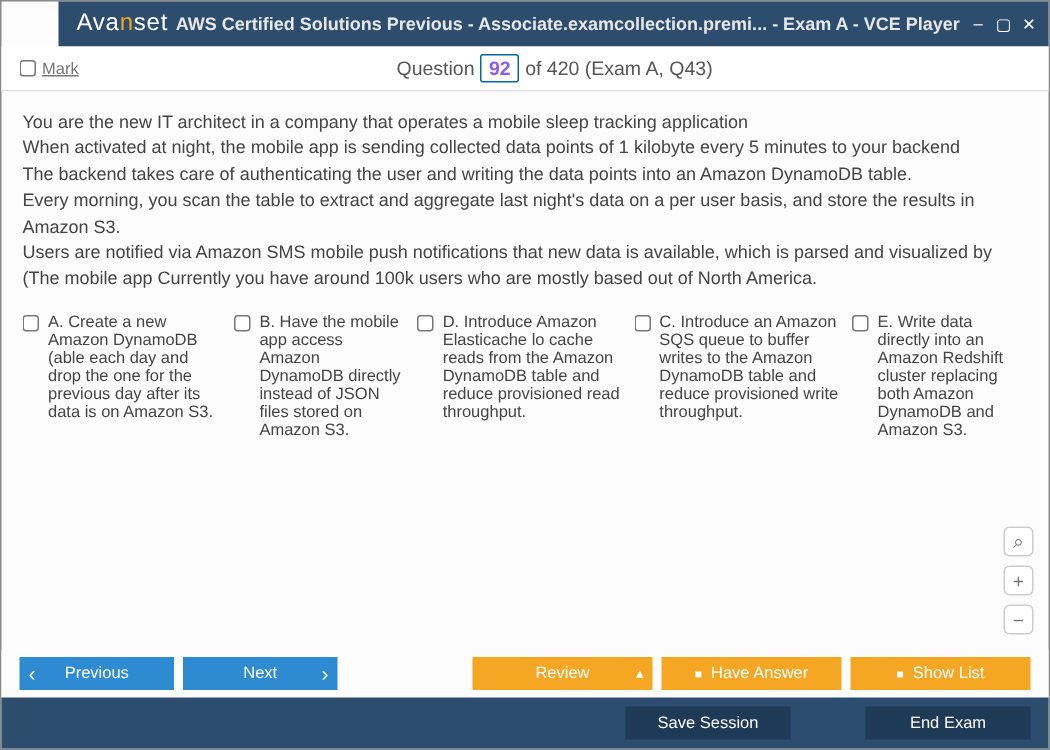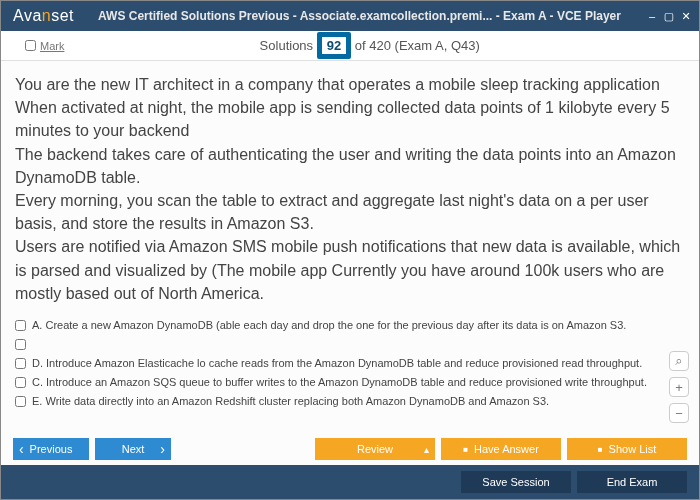--- a/index.html
+++ b/index.html
@@ -1,43 +1,43 @@
 <!DOCTYPE html>
 <html><head>
 <meta charset="utf-8">
 <style>
   * { box-sizing: border-box; margin: 0; padding: 0; }
   body { font-family: Arial, sans-serif; font-size: 11px; background: #d0d0d0; width: 700px; height: 500px; overflow: hidden; }
   .window { width: 700px; height: 500px; background: #fcfcfc; border: 1px solid #888; display: flex; flex-direction: column; }
-  .titlebar { background: #2c4d6e; color: #fff; height: 30px; display: flex; align-items: center; padding: 0 6px 0 12px; }
+  .titlebar { background: #2c4d6e; color: #fff; height: 30px; display: flex; align-items: center; padding: 0 6px 0 12px; margin-left: 38px; }
   .logo { font-size: 16px; font-weight: 300; color: #fff; letter-spacing: 0.5px; }
   .logo .n { color: #f5a623; }
   .title { flex: 1; text-align: center; font-size: 12px; font-weight: bold; color: #e8e8e8; }
   .winbtns { display: flex; gap: 3px; }
   .winbtn { width: 14px; height: 14px; display:flex; align-items:center; justify-content:center; color:#fff; font-size:11px; cursor:pointer; }
-  .subhead { background: #fff; border-bottom: 1px solid #e0e0e0; height: 30px; display:flex; align-items:center; padding: 0 24px; }
+  .subhead { background: #fff; border-bottom: 1px solid #e0e0e0; height: 30px; display:flex; align-items:center; padding: 0 12px; }
   .mark-wrap { display:flex; align-items:center; gap:4px; color:#777; font-size:11px; text-decoration: underline; }
   .mark-wrap input { width:11px; height:11px; }
   .qhead { flex:1; text-align:center; font-size:13px; color:#555; }
-  .qnum { display:inline-block; border:5px solid #0369a1; color:#0c4a6e; padding:1px 5px; border-radius:2px; font-weight:bold; }
+  .qnum { display:inline-block; border:1px solid #0369a1; color:#8b5cf6; padding:1px 5px; border-radius:2px; font-weight:bold; }
   .content { flex:1; padding: 12px 14px; overflow:auto; position:relative; }
-  .qtext { color:#444; font-size:16px; line-height:1.45; margin-bottom:14px; }
+  .qtext { color:#444; font-size:12px; line-height:1.45; margin-bottom:14px; }
   .qtext div { margin-bottom:0; }
-  .options { display:flex; flex-direction:column; gap:7px; }
+  .options { display:flex; flex-direction:row; gap:7px; }
   .opt { display:flex; align-items:flex-start; gap:6px; color:#444; font-size:11px; }
   .opt input { width:11px; height:11px; margin-top:1px; }
   .tools { position:absolute; right:10px; bottom:10px; display:flex; flex-direction:column; gap:6px; }
   .toolbtn { width:20px; height:20px; border:1px solid #ccc; border-radius:4px; display:flex; align-items:center; justify-content:center; background:#fff; color:#777; font-size:13px; cursor:pointer; }
   .footer { display:flex; flex-direction:column; }
   .btnrow { display:flex; align-items:center; padding:5px 12px; gap:6px; background:#fcfcfc; }
   .btnrow.lower { background:#2c4d6e; justify-content:flex-end; padding:6px 12px; }
   .btn { height:22px; display:flex; align-items:center; justify-content:center; color:#fff; font-size:11px; cursor:pointer; position:relative; }
-  .btn-blue { background:#2e8bd1; width:76px; }
+  .btn-blue { background:#2e8bd1; width:103px; }
   .btn-orange { background:#f5a623; width:120px; }
-  .btn-dark { background:#1f3a57; width:110px; }
+  .btn-dark { background:#1f3a57; width:110px;margin-left:44px; }
   .arrow-left::before { content:"‹"; position:absolute; left:6px; font-size:14px; }
   .arrow-right::after { content:"›"; position:absolute; right:6px; font-size:14px; }
   .arrow-up::after { content:"▴"; position:absolute; right:6px; font-size:10px; }
   .sq::before { content:"■"; margin-right:6px; font-size:8px; }
   .spacer { flex:1; }
 </style>
 </head>
 <body>
 
 <div class="window">
@@ -53,41 +53,42 @@
       <div class="winbtn">✕</div>
     </div>
   </div>
 
   <div class="subhead">
     <label class="mark-wrap">
       <input type="checkbox" style="">
       <span>Mark</span>
     </label>
     <div class="qhead">
-      <span>Solutions</span>
+      <span>Question</span>
       <span class="qnum">92</span>
       <span>of 420 (Exam A, Q43)</span>
     </div>
   </div>
 
   <div class="content">
     <div class="qtext">
       <div>You are the new IT architect in a company that operates a mobile sleep tracking application</div>
       <div>When activated at night, the mobile app is sending collected data points of 1 kilobyte every 5 minutes to your backend</div>
       <div>The backend takes care of authenticating the user and writing the data points into an Amazon DynamoDB table.</div>
       <div>Every morning, you scan the table to extract and aggregate last night's data on a per user basis, and store the results in Amazon S3.</div>
       <div>Users are notified via Amazon SMS mobile push notifications that new data is available, which is parsed and visualized by (The mobile app Currently you have around 100k users who are mostly based out of North America.</div>
     </div>
     <div class="options">
       <label class="opt">
           <input type="checkbox" style="">
           <span>A.  Create a new Amazon DynamoDB (able each day and drop the one for the previous day after its data is on Amazon S3.</span>
         </label>
       <label class="opt">
           <input type="checkbox" style="">
+          <span>B.  Have the mobile app access Amazon DynamoDB directly instead of JSON files stored on Amazon S3.</span>
         </label>
       <label class="opt">
           <input type="checkbox" style="">
           <span>D.  Introduce Amazon Elasticache lo cache reads from the Amazon DynamoDB table and reduce provisioned read throughput.</span>
         </label>
       <label class="opt">
           <input type="checkbox" style="">
           <span>C.  Introduce an Amazon SQS queue to buffer writes to the Amazon DynamoDB table and reduce provisioned write throughput.</span>
         </label>
       <label class="opt">

